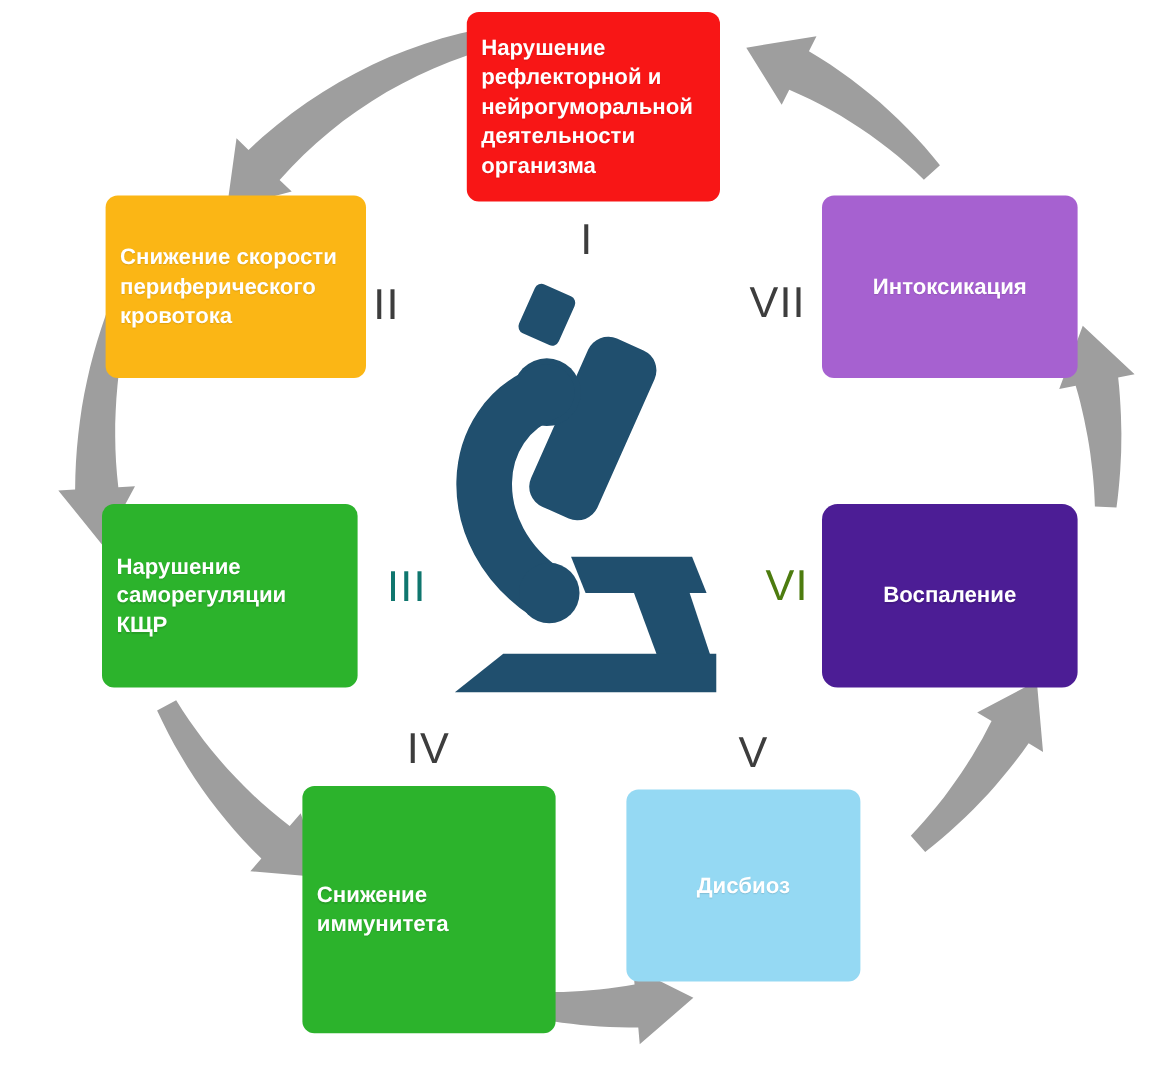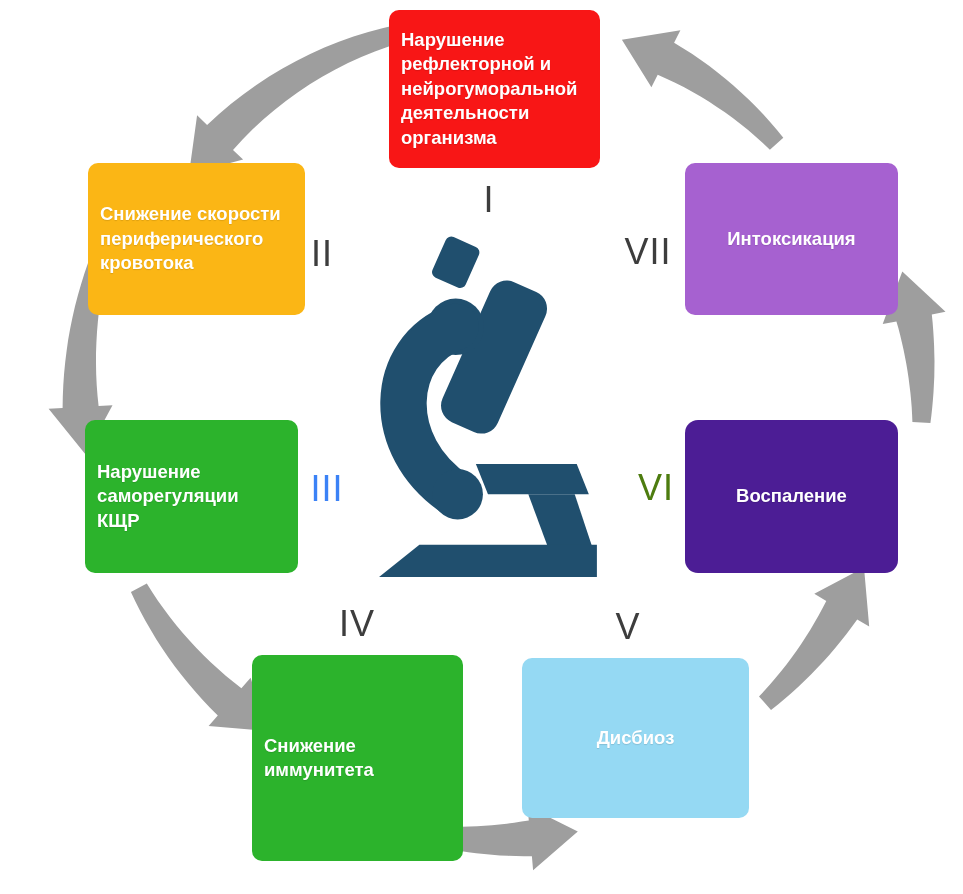--- a/index.html
+++ b/index.html
@@ -42,21 +42,21 @@
   }
   .microscope {
     position: absolute;
     left: 375px; top: 228px;
     width: 232px; height: 353px;
   }
   #box-1 { left: 389px; top: 10px;  width: 211px; height: 158px; }
   #box-2 { left: 88px;  top: 163px; width: 217px; height: 152px; }
   #box-3 { left: 85px;  top: 420px; width: 213px; height: 153px; }
   #box-4 { left: 252px; top: 655px; width: 211px; height: 206px; }
-  #box-5 { left: 522px; top: 658px; width: 227px; height: 160px; }
+  #box-5 { left: 522px; top: 658px; width: 195px; height: 160px; }
   #box-6 { left: 685px; top: 420px; width: 213px; height: 153px; }
   #box-7 { left: 685px; top: 163px; width: 213px; height: 152px; }
   #num-1 { left: 489px; top: 200px; }
   #num-2 { left: 322px; top: 254px; }
   #num-3 { left: 327px; top: 489px; }
   #num-4 { left: 357px; top: 624px; }
   #num-5 { left: 628px; top: 627px; }
   #num-6 { left: 656px; top: 488px; }
   #num-7 { left: 648px; top: 252px; }
 </style>
@@ -92,21 +92,21 @@
   </div>
   <div class="box" id="box-6" style="background: #4c1d95; border-radius: 13px;">
     <span>Воспаление</span>
   </div>
   <div class="box" id="box-7" style="background: rgb(166, 97, 208);">
     <span>Интоксикация</span>
   </div>
 
   <div class="numeral" id="num-1" style="color: rgb(61, 61, 61);">I</div>
   <div class="numeral" id="num-2" style="color: rgb(61, 61, 61); text-align: center;">II</div>
-  <div class="numeral" id="num-3" style="color: #3b82f6;">III</div>
+  <div class="numeral" id="num-3" style="color: #0f766e; margin-left: 12px;">III</div>
   <div class="numeral" id="num-4" style="color: rgb(61, 61, 61); text-align: right;">IV</div>
   <div class="numeral" id="num-5" style="color: rgb(61, 61, 61);">V</div>
   <div class="numeral" id="num-6" style="color: #4d7c0f;">VI</div>
   <div class="numeral" id="num-7" style="color: rgb(61, 61, 61);">VII</div>
 
   <div class="microscope" style="color: rgb(32, 79, 110);">
     <svg viewBox="0 0 230 350" width="232" height="353" xmlns="http://www.w3.org/2000/svg">
       <g fill="currentColor">
         <rect x="62" y="12" width="36" height="44" rx="6" transform="rotate(24 80 34)"></rect>
         <rect x="88" y="52" width="60" height="152" rx="18" transform="rotate(24 118 128)"></rect>

